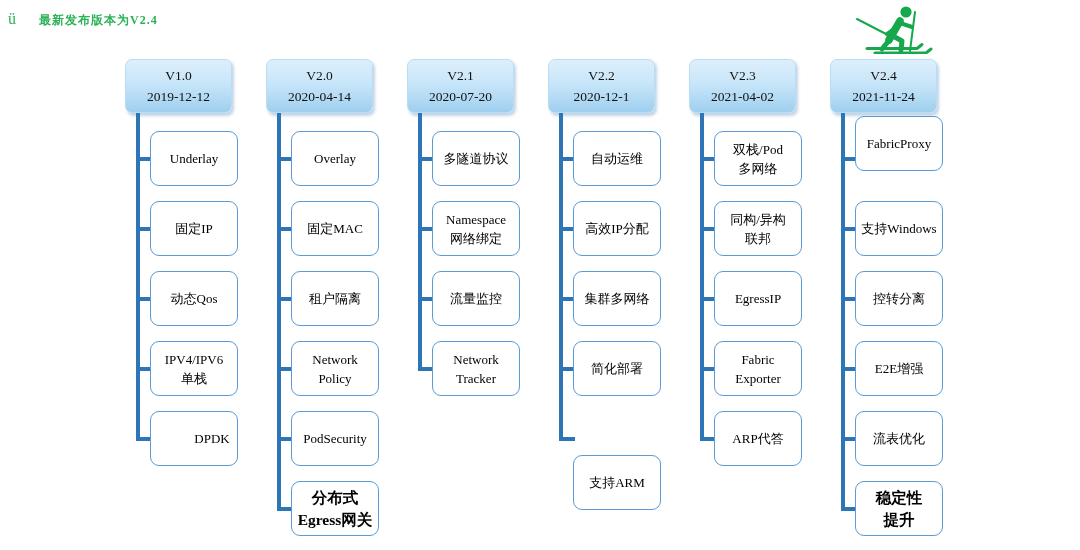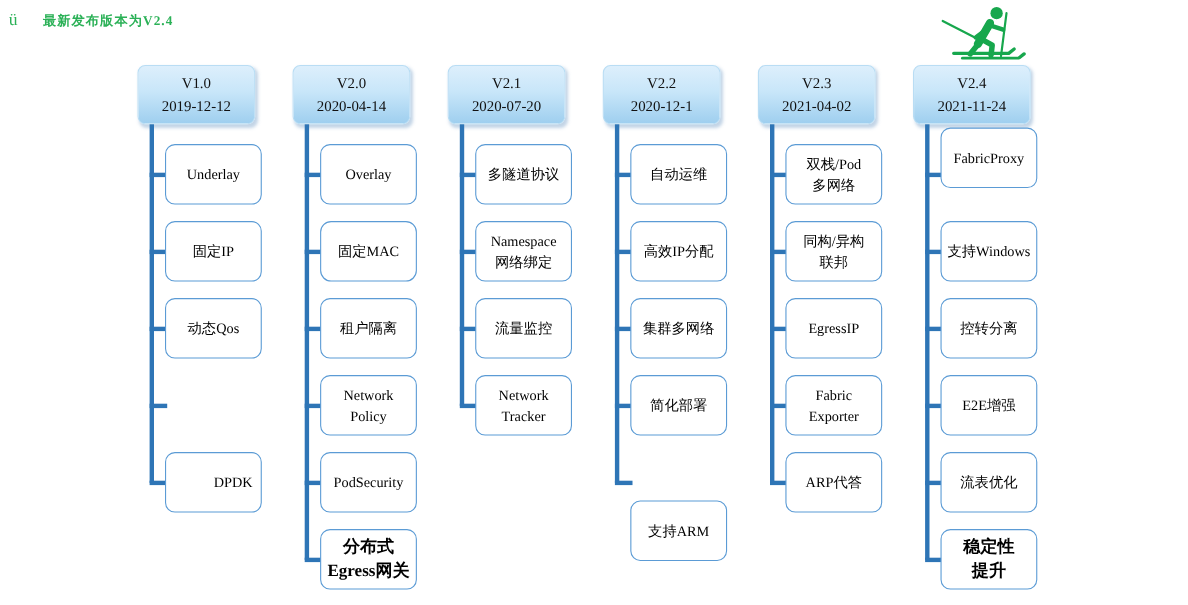--- a/index.html
+++ b/index.html
@@ -67,37 +67,41 @@
       </div>
       <div class="stub" style="top: 167.5px;"></div>
       <div class="fbox" style="top: 142px;">
         <div>固定IP</div>
       </div>
       <div class="stub" style="top: 237.5px;"></div>
       <div class="fbox" style="top: 212px;">
         <div>动态Qos</div>
       </div>
       <div class="stub" style="top: 307.5px;"></div>
+      <div class="fbox" style="top: 282px;">
+        <div>IPV4/IPV6</div>
+        <div>单栈</div>
+      </div>
       <div class="stub" style="top: 377.5px;"></div>
       <div class="fbox" style="top: 352px; padding-left: 36px;">
         <div>DPDK</div>
       </div>
     </div>
     <div class="column" style="left: 266px;">
       <div class="vheader">
         <div>V2.0</div>
         <div>2020-04-14</div>
       </div>
       <div class="trunk" style="top: 54px; height: 395.5px;"></div>
       <div class="stub" style="top: 97.5px;"></div>
       <div class="fbox" style="top: 72px;">
         <div>Overlay</div>
       </div>
       <div class="stub" style="top: 167.5px;"></div>
-      <div class="fbox" style="top: 142px; border-radius: 10px;">
+      <div class="fbox" style="top: 142px;">
         <div>固定MAC</div>
       </div>
       <div class="stub" style="top: 237.5px;"></div>
       <div class="fbox" style="top: 212px;">
         <div>租户隔离</div>
       </div>
       <div class="stub" style="top: 307.5px;"></div>
       <div class="fbox" style="top: 282px;">
         <div>Network</div>
         <div>Policy</div>

